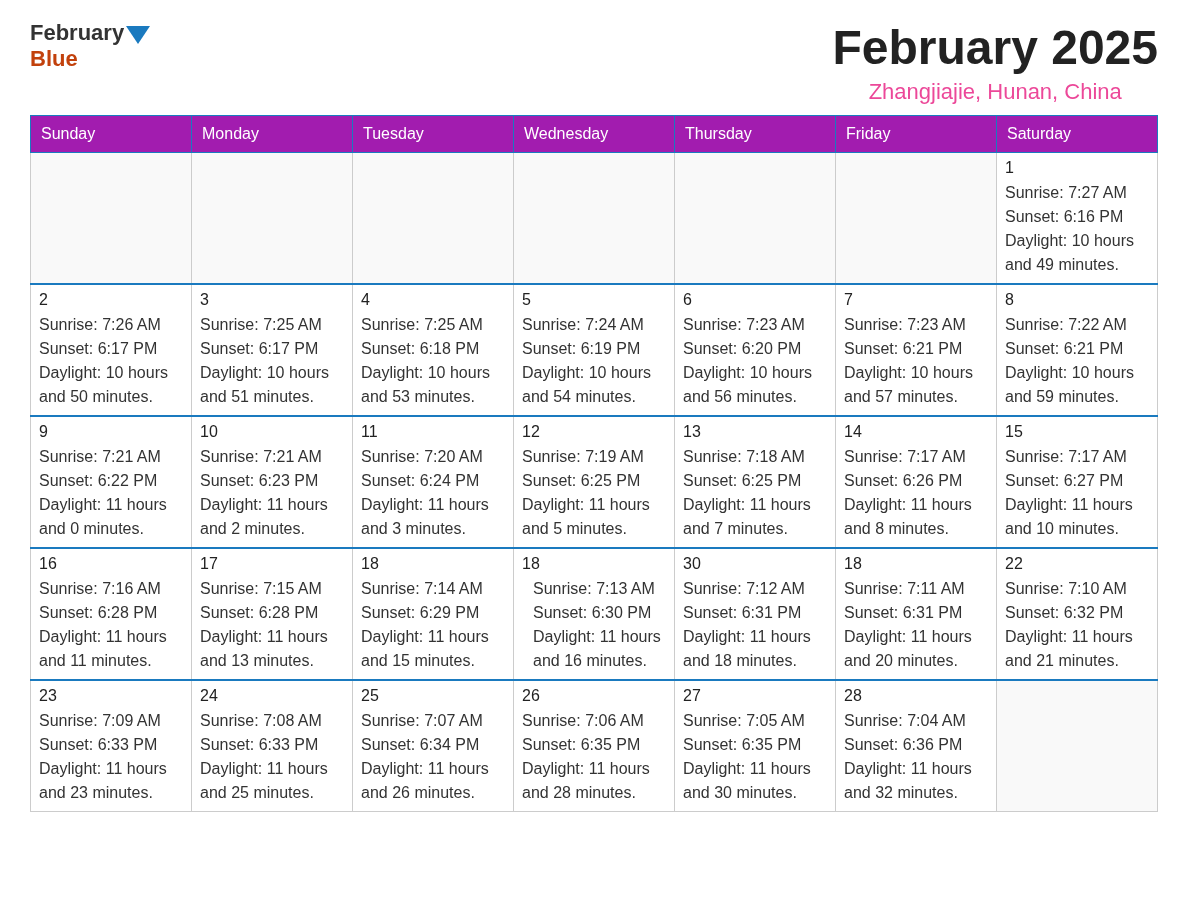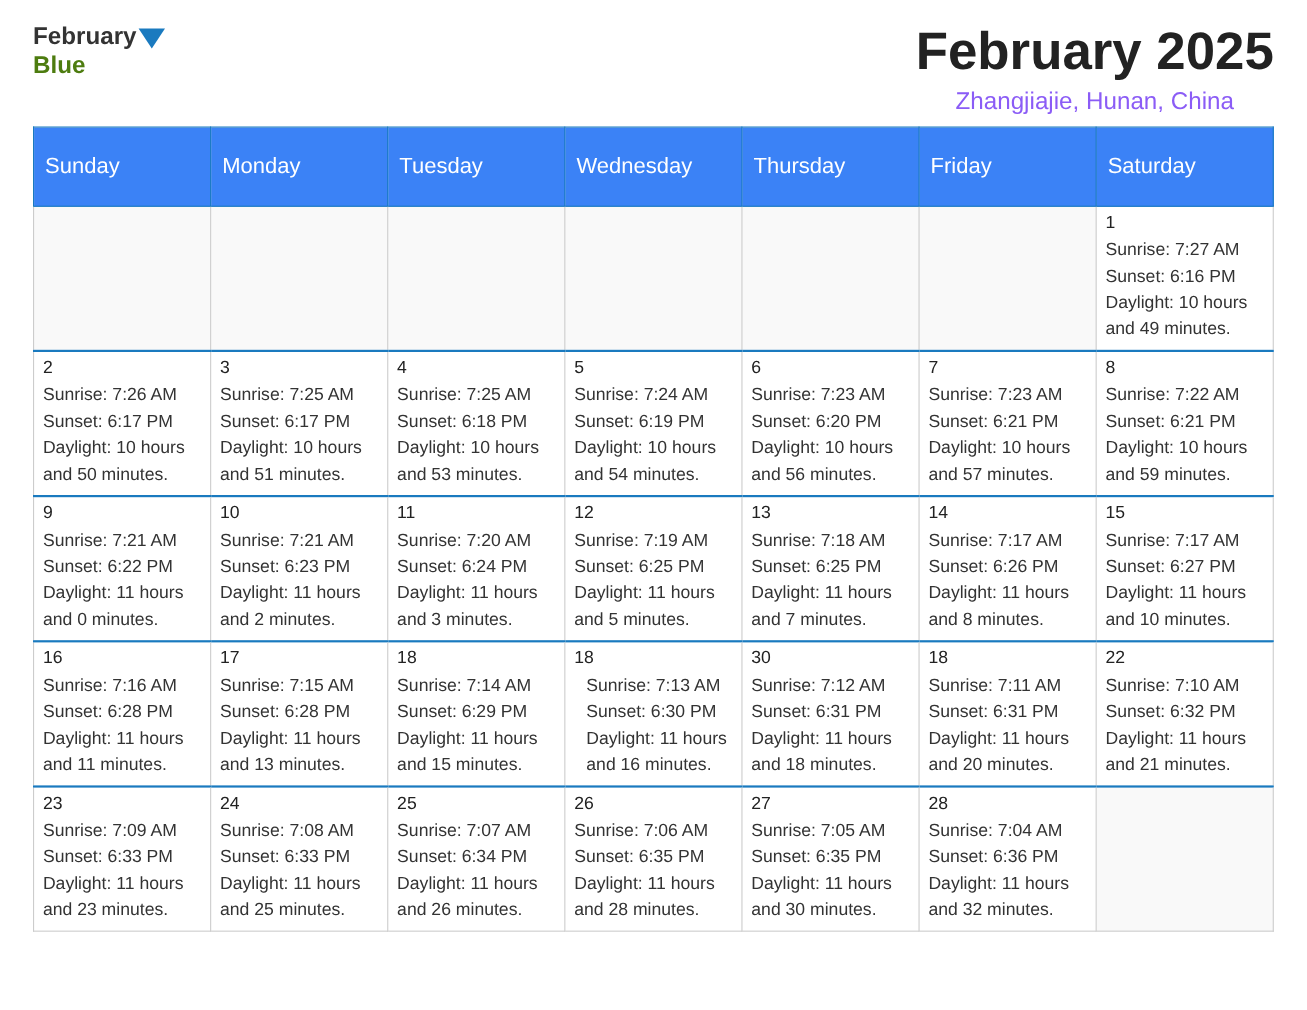--- a/index.html
+++ b/index.html
@@ -17,21 +17,21 @@
       margin-bottom: 10px;
     }
     .logo-text-general {
       font-size: 22px;
       font-weight: bold;
       color: #333;
     }
     .logo-text-blue {
       font-size: 22px;
       font-weight: bold;
-      color: #4d7c0f;
+      color: #c2410c;
     }
     .logo-arrow {
       width: 0;
       height: 0;
       border-left: 12px solid transparent;
       border-right: 12px solid transparent;
       border-top: 18px solid #1a7abf;
       display: inline-block;
       margin-left: 2px;
       margin-top: 4px;
@@ -47,34 +47,34 @@
     .title-block {
       text-align: center;
     }
     .calendar-title {
       font-size: 48px;
       font-weight: bold;
       color: #222;
     }
     .calendar-subtitle {
       font-size: 22px;
-      color: #8b5cf6;
+      color: #ec4899;
       margin-top: 4px;
     }
     .calendar {
       width: 100%;
       border-collapse: collapse;
       margin-top: 10px;
     }
     .calendar th {
-      background-color: #3b82f6;
+      background-color: #a21caf;
       color: #fff;
       text-align: left;
-      padding: 24px 10px;
-      font-size: 20px;
+      padding: 9px 10px;
+      font-size: 16px;
       font-weight: normal;
       border: 1px solid #1a7abf;
     }
     .calendar td {
       border: 1px solid #ccc;
       vertical-align: top;
       padding: 6px 8px;
       width: calc(100% / 7);
       min-height: 110px;
       height: 110px;

